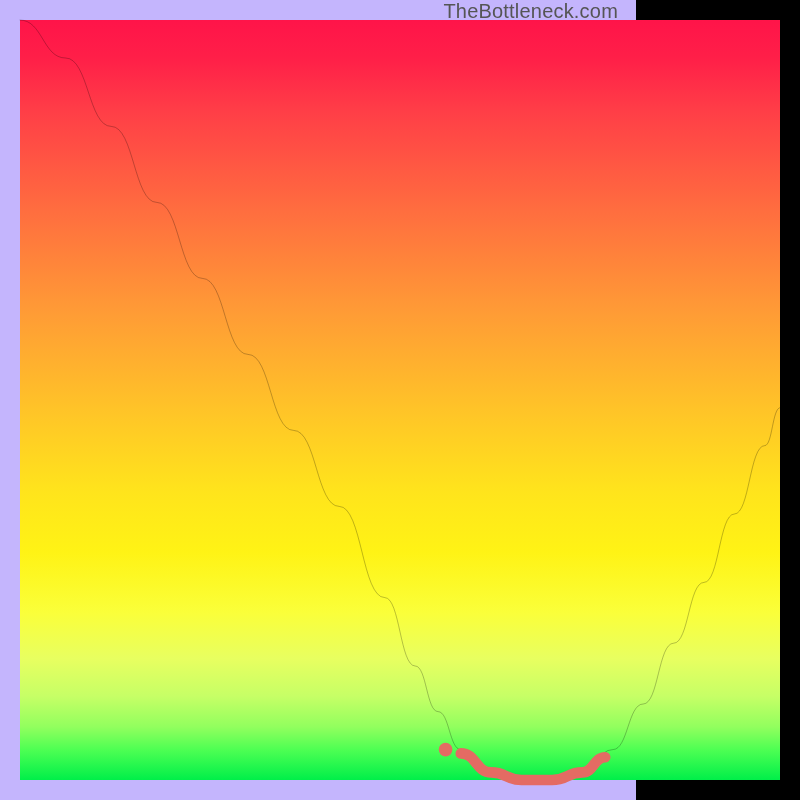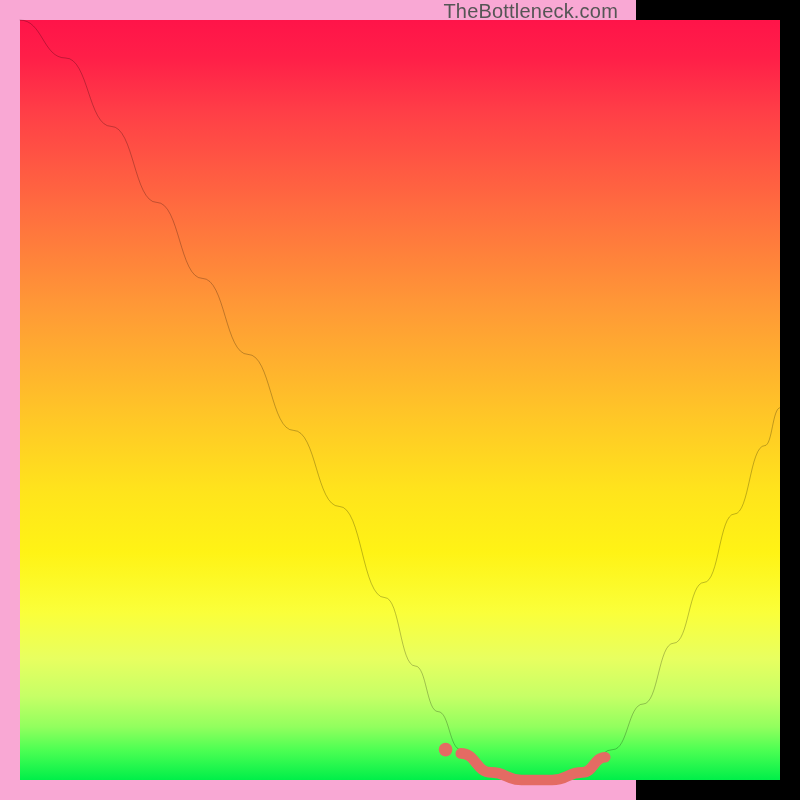--- a/index.html
+++ b/index.html
@@ -8,21 +8,21 @@
     width: 800px;
     height: 800px;
     overflow: hidden;
     background: #000;
     font-family: Arial, Helvetica, sans-serif;
   }
   .frame {
     position: relative;
     width: 636px;
     height: 800px;
-    background: #f9a8d4;
+    background: #c4b5fd;
   }
   .plot-area {
     position: absolute;
     left: 20px;
     top: 20px;
     width: 760px;
     height: 760px;
     
     background: linear-gradient(
       to bottom,

